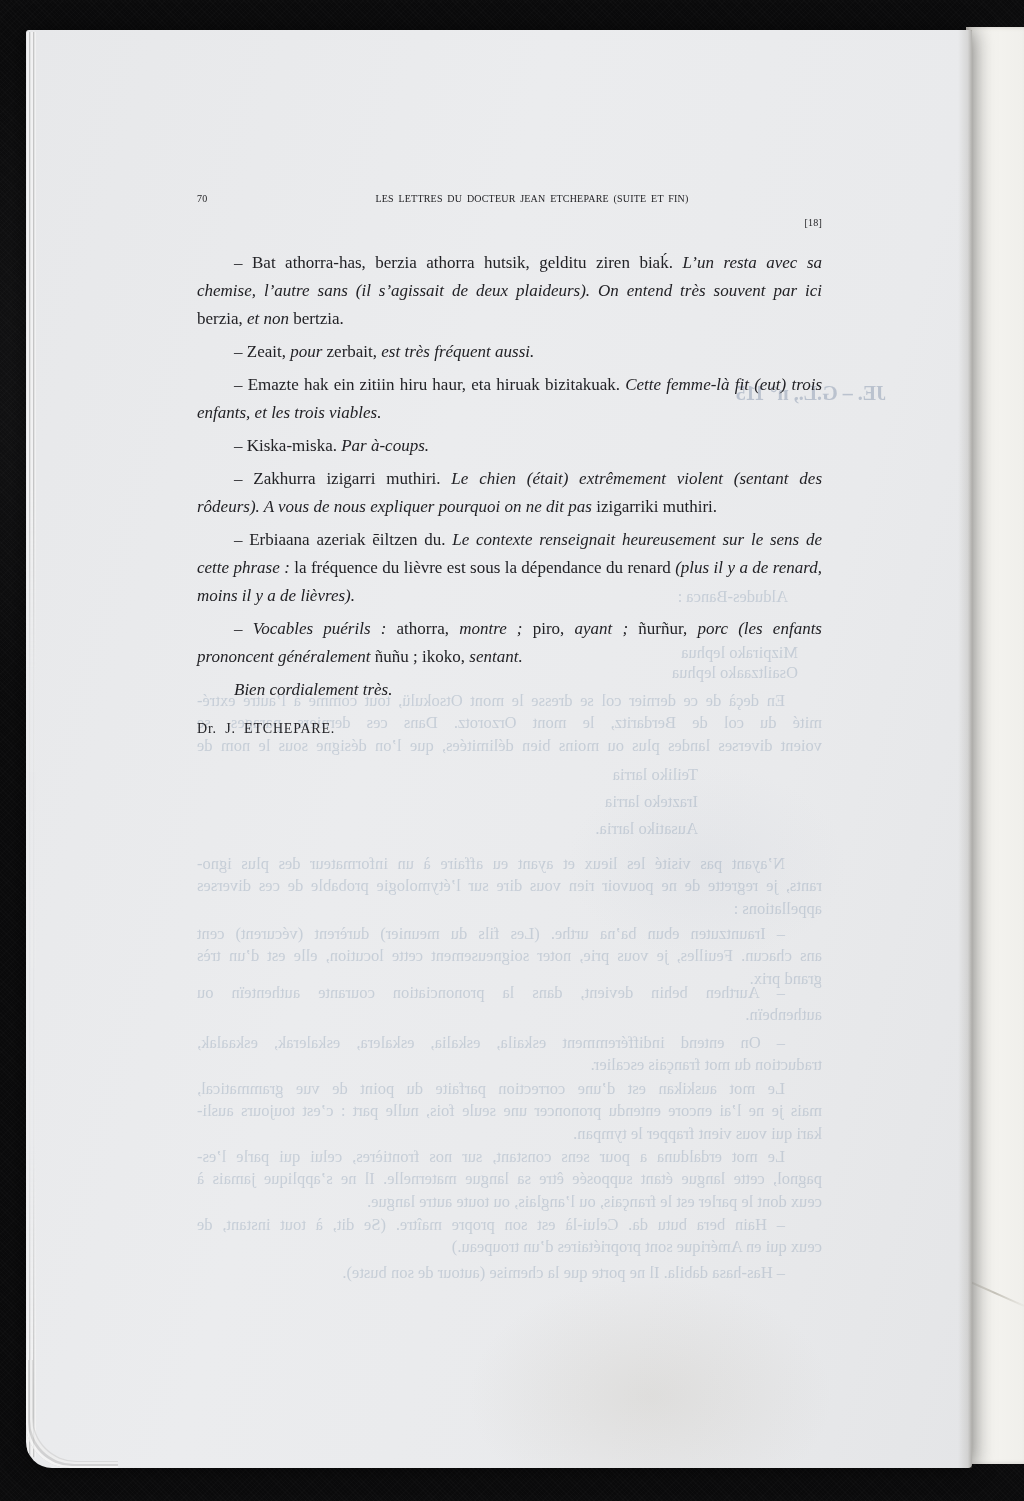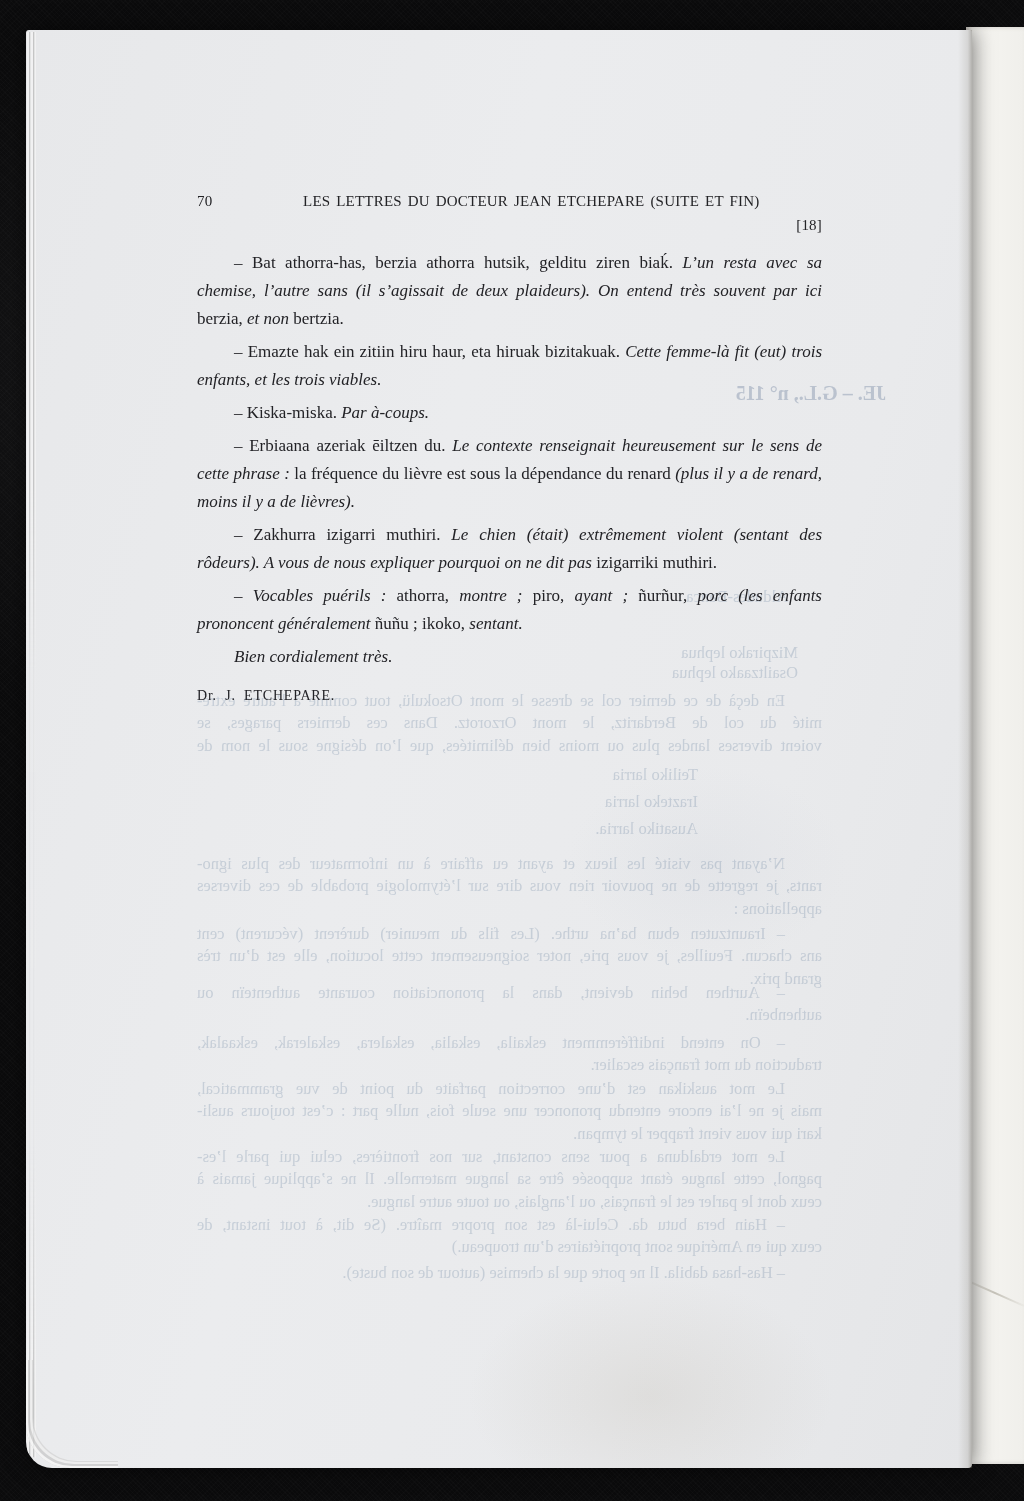--- a/index.html
+++ b/index.html
@@ -43,21 +43,21 @@
     mask-image:linear-gradient(180deg,#000 0 32%,rgba(0,0,0,0.15) 45%,rgba(0,0,0,0.1) 78%,#000 95%);
   }
   .corner-stack{
     position:absolute;left:0;bottom:0;width:92px;height:108px;
     border-bottom-left-radius:44px;
     box-shadow:inset 2px -2px 0 #f6f6f6, inset 4px -4px 0 #c9c9c9, inset 6px -6px 0 #eeeeee, inset 7px -7px 0 #d4d4d4;
     opacity:0.75;
   }
   .header{
     position:absolute;left:171px;top:163px;width:625px;height:22px;
-    font-size:15px;color:#232326;letter-spacing:0.2px;word-spacing:2px;
+    font-size:10px;color:#232326;letter-spacing:0.2px;word-spacing:2px;
   }
   .header .pagenum{position:absolute;left:0;top:0;}
   .header .title{position:absolute;left:50%;transform:translateX(-50.5%);top:0;white-space:nowrap;margin-left:24px;}
   .header .ref{position:absolute;right:0;top:0;margin-top:24px;}
   .textblock{
     position:absolute;left:171px;top:219px;width:625px;
     font-size:17px;line-height:28px;color:#222226;
     text-align:justify;
   }
   .para{margin:0 0 5px 0;text-indent:37px;}
@@ -145,22 +145,23 @@
           <div class="gline ind">– Has-hasa dabila. Il ne porte que la chemise (autour de son buste).</div>
         </div>
       </div>
     <div class="header">
       <span class="pagenum">70</span>
       <span class="title">LES LETTRES DU DOCTEUR JEAN ETCHEPARE (SUITE ET FIN)</span>
       <span class="ref">[18]</span>
     </div>
     <div class="textblock" id="textblock">
         <div class="para normal"><span class="r">– Bat athorra-has, berzia athorra hutsik, gelditu ziren biaḱ. </span><span class="i">L’un resta avec sa chemise, l’autre sans (il s’agissait de deux plaideurs). On entend très souvent par ici </span><span class="r">berzia, </span><span class="i">et non </span><span class="r">bertzia.</span></div>
+        <div class="para normal"><span class="r">– Zeait, </span><span class="i">pour </span><span class="r">zerbait, </span><span class="i">est très fréquent aussi.</span></div>
         <div class="para normal"><span class="r">– Emazte hak ein zitiin hiru haur, eta hiruak bizitakuak. </span><span class="i">Cette femme-là fit (eut) trois enfants, et les trois viables.</span></div>
         <div class="para normal"><span class="r">– Kiska-miska. </span><span class="i">Par à-coups.</span></div>
+        <div class="para normal"><span class="r">– Zakhurra izigarri muthiri. </span><span class="i">Le chien (était) extrêmement violent (sentant des rôdeurs). A vous de nous expliquer pourquoi on ne dit pas </span><span class="r">izigarriki muthiri.</span></div>
         <div class="para normal"><span class="r">– Erbiaana azeriak ēiltzen du. </span><span class="i">Le contexte renseignait heureusement sur le sens de cette phrase : </span><span class="r">la fréquence du lièvre est sous la dépendance du renard </span><span class="i">(plus il y a de renard, moins il y a de lièvres).</span></div>
-        <div class="para normal"><span class="r">– Zakhurra izigarri muthiri. </span><span class="i">Le chien (était) extrêmement violent (sentant des rôdeurs). A vous de nous expliquer pourquoi on ne dit pas </span><span class="r">izigarriki muthiri.</span></div>
         <div class="para normal"><span class="r">– </span><span class="i">Vocables puérils : </span><span class="r">athorra, </span><span class="i">montre ; </span><span class="r">piro, </span><span class="i">ayant ; </span><span class="r">ñurñur, </span><span class="i">porc (les enfants prononcent généralement </span><span class="r">ñuñu ; ikoko, </span><span class="i">sentant.</span></div>
         <div class="para closing"><span class="i">Bien cordialement très.</span></div>
         <div class="para signature"><span class="r">Dr. J. ETCHEPARE.</span></div>
       </div>
   </div>
 </div>
 
 </body></html>

